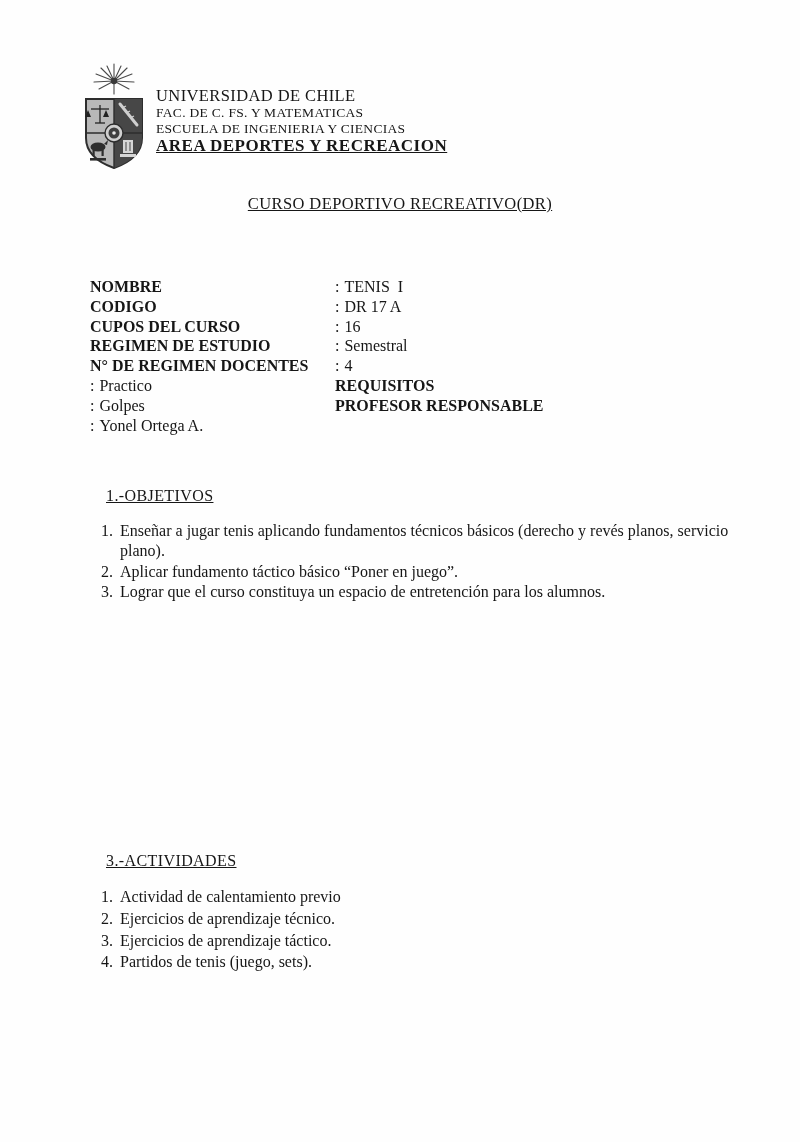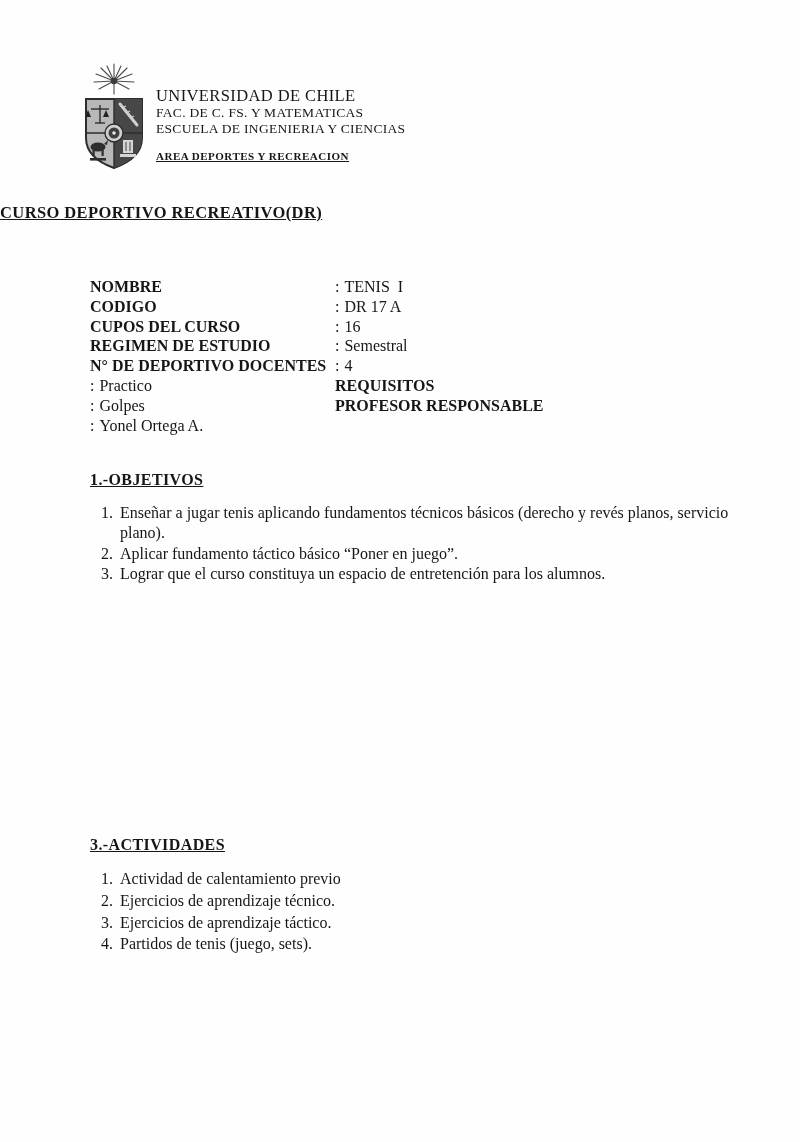--- a/index.html
+++ b/index.html
@@ -39,36 +39,37 @@
     font-size: 16.5px;
     line-height: 19px;
     letter-spacing: 0.4px;
   }
   .org-line2, .org-line3 {
     font-size: 13.5px;
     line-height: 15.5px;
     letter-spacing: 0.3px;
   }
   .org-line4 {
-    font-size: 11px;
+    font-size: 17px;
     line-height: 18px;
     font-weight: bold;
     text-decoration: underline;
     letter-spacing: 0.5px;
-    margin-top: 11px;
+    margin-top: 1px;
   }
 
   
   .doc-title {
     position: absolute;
-    top: 203px;
+    top: 194px;
     left: 0;
     width: 800px;
+    text-align: center;
     font-size: 16.5px;
-    font-weight: bold;
+    font-weight: normal;
     text-decoration: underline;
     letter-spacing: 0.4px;
   }
 
   
   .fields {
     position: absolute;
     top: 277px;
     left: 90px;
     display: grid;
@@ -83,23 +84,23 @@
   
   .section {
     position: absolute;
     left: 90px;
     width: 645px;
   }
   .section-objetivos   { top: 471px; }
   .section-contenidos  { top: 643px; }
   .section-actividades { top: 836px; }
   .section h2 {
-    margin: 0;
+    margin: 16px;
     font-size: 16px;
-    font-weight: bold;
+    font-weight: normal;
     text-decoration: underline;
     letter-spacing: 0.4px;
   }
   .section ol {
     margin: 14px 0 0 0;
     padding-left: 27px;
     font-size: 16px;
   }
   .section-objetivos ol   { line-height: 20.3px; }
   .section-contenidos ol  { line-height: 21.6px; }
@@ -177,21 +178,21 @@
 
   <div class="fields">
     <div class="field-label">NOMBRE</div>
     <div class="field-value"><span class="colon">:</span><span>TENIS  I</span></div>
     <div class="field-label">CODIGO</div>
     <div class="field-value"><span class="colon">:</span><span>DR 17 A</span></div>
     <div class="field-label">CUPOS DEL CURSO</div>
     <div class="field-value"><span class="colon">:</span><span>16</span></div>
     <div class="field-label">REGIMEN DE ESTUDIO</div>
     <div class="field-value"><span class="colon">:</span><span>Semestral</span></div>
-    <div class="field-label">N° DE DEPORTIVO DOCENTES</div>
+    <div class="field-label">N° DE REGIMEN DOCENTES</div>
     <div class="field-value"><span class="colon">:</span><span>4</span></div>
     <div class="field-value"><span class="colon">:</span><span>Practico</span></div>
     <div class="field-label">REQUISITOS</div>
     <div class="field-value"><span class="colon">:</span><span>Golpes</span></div>
     <div class="field-label">PROFESOR RESPONSABLE</div>
     <div class="field-value"><span class="colon">:</span><span>Yonel Ortega A.</span></div>
   </div>
 
   <div class="section section-objetivos">
     <h2>1.-OBJETIVOS</h2>

